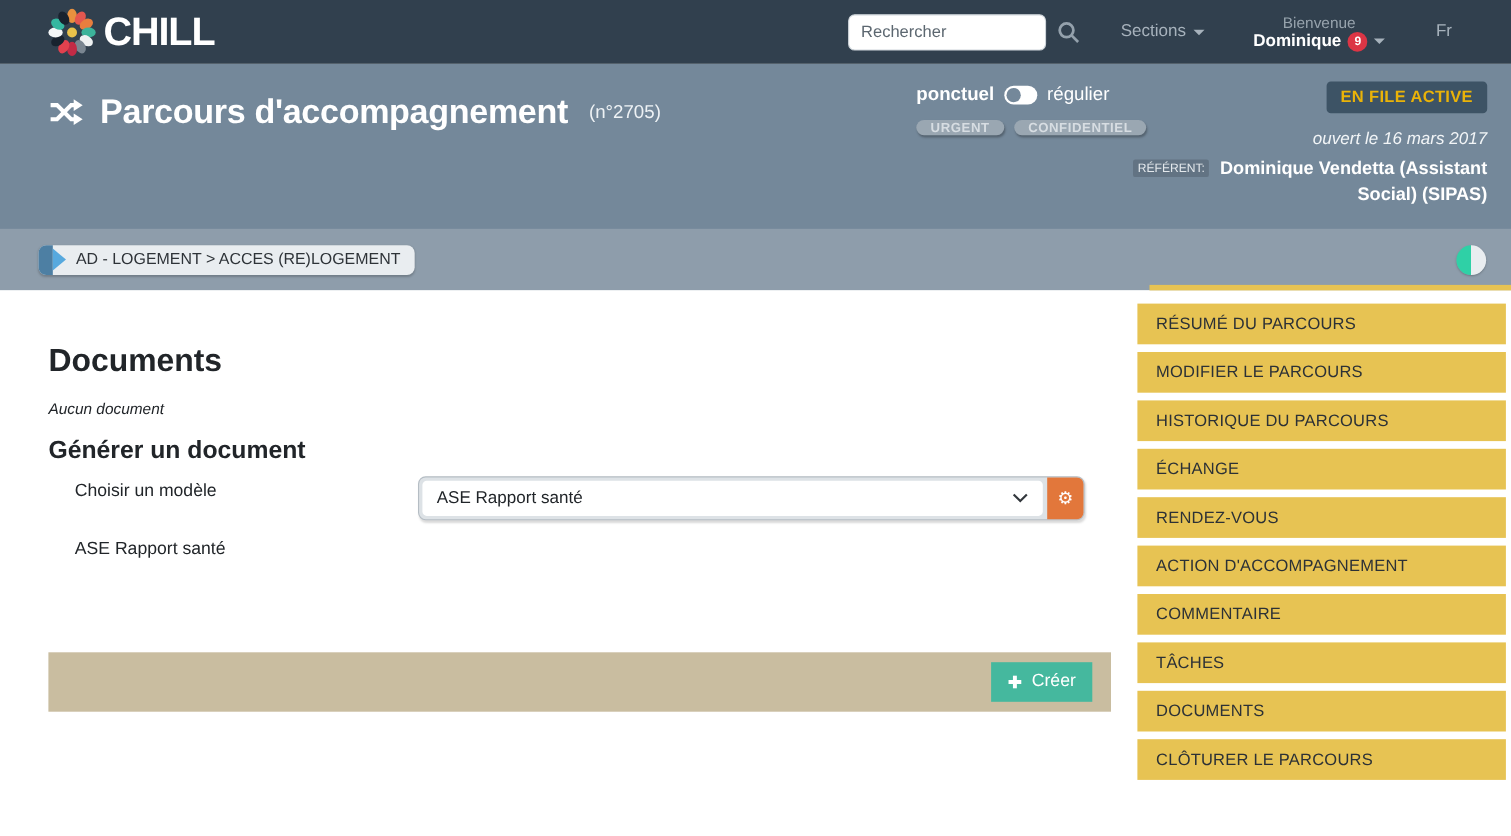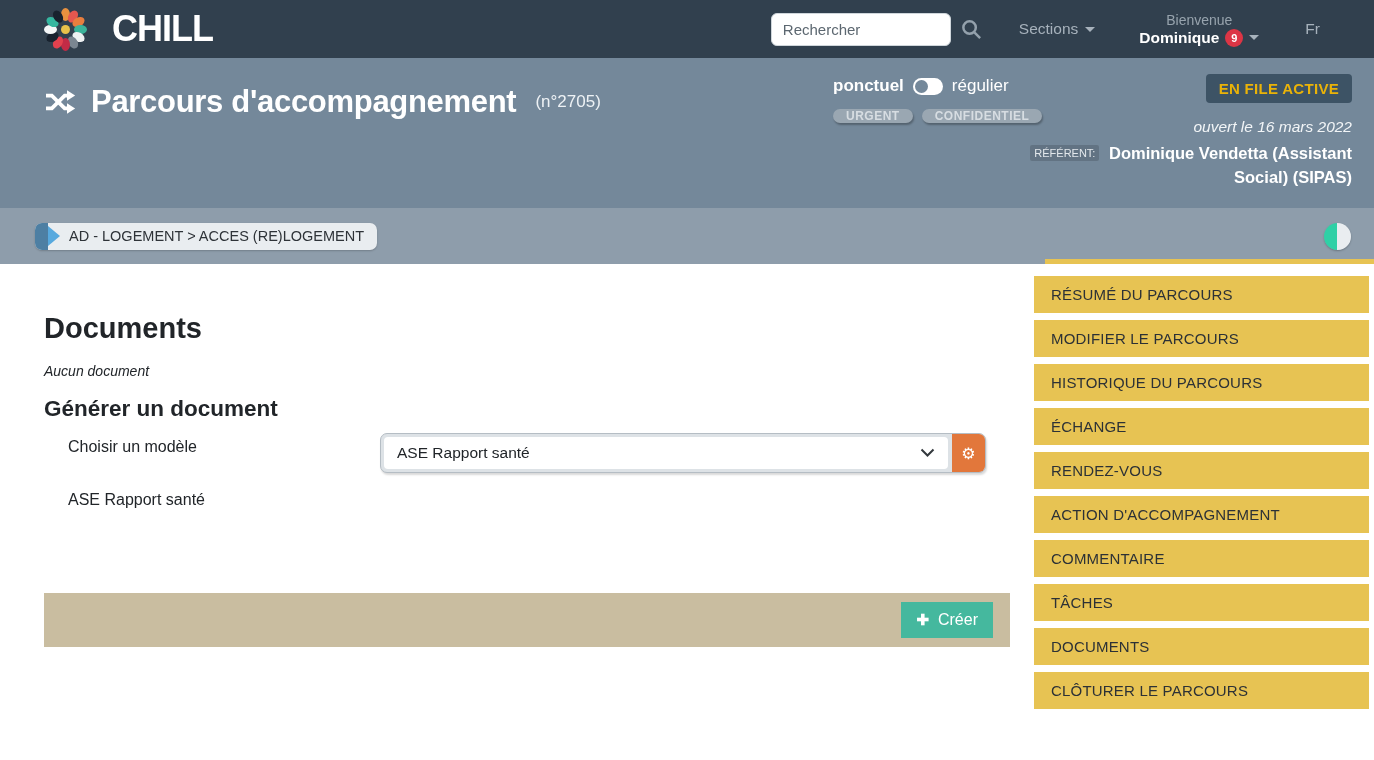--- a/index.html
+++ b/index.html
@@ -2,21 +2,21 @@
 <html lang="fr"><head>
 <meta charset="utf-8">
 <style>
   * { margin:0; padding:0; box-sizing:border-box; }
   html,body { width:1374px; height:760px; overflow:hidden; }
   body { font-family:"Liberation Sans", sans-serif; background:#ffffff; position:relative; }
 
   
   .navbar { position:absolute; top:0; left:0; width:1374px; height:58px;
             background:#31404e; display:flex; align-items:center; padding:0 42px; z-index:10; }
-  .brand { display:flex; align-items:center; gap:24px; }
+  .brand { display:flex; align-items:center; gap:6px; }
   .flower { position:relative; width:46px; height:48px; }
   .flower i { position:absolute; left:50%; top:50%; width:9px; height:13px; border-radius:50%;
               margin:-6px 0 0 -4px; }
   .flower .c0 { transform:rotate(0deg)   translateY(-15px); background:#e8913f; }
   .flower .c1 { transform:rotate(30deg)  translateY(-15px); background:#e4574f; }
   .flower .c2 { transform:rotate(60deg)  translateY(-15px); background:#e87e3e; }
   .flower .c3 { transform:rotate(90deg)  translateY(-15px); background:#3cb39a; }
   .flower .c4 { transform:rotate(120deg) translateY(-15px); background:#eef1f2; }
   .flower .c5 { transform:rotate(150deg) translateY(-15px); background:#7a8691; }
   .flower .c6 { transform:rotate(180deg) translateY(-15px); background:#c22b46; }
@@ -186,21 +186,21 @@
       <span>régulier</span>
     </div>
     <div class="flag-row">
       <span class="flag-badge">URGENT</span>
       <span class="flag-badge">CONFIDENTIEL</span>
     </div>
   </div>
 
   <div class="right-block">
     <span class="status-badge">EN FILE ACTIVE</span>
-    <span class="opened">ouvert le 16 mars 2022</span>
+    <span class="opened">ouvert le 16 mars 2017</span>
     <div class="referrer">
       <span class="referrer-label">RÉFÉRENT:</span>
       <span>Dominique Vendetta (Assistant Social) (SIPAS)</span>
     </div>
   </div>
 </header>
 
 <div class="scopebar">
   <div class="scope-tag">
     <span class="tag-bar"></span>

